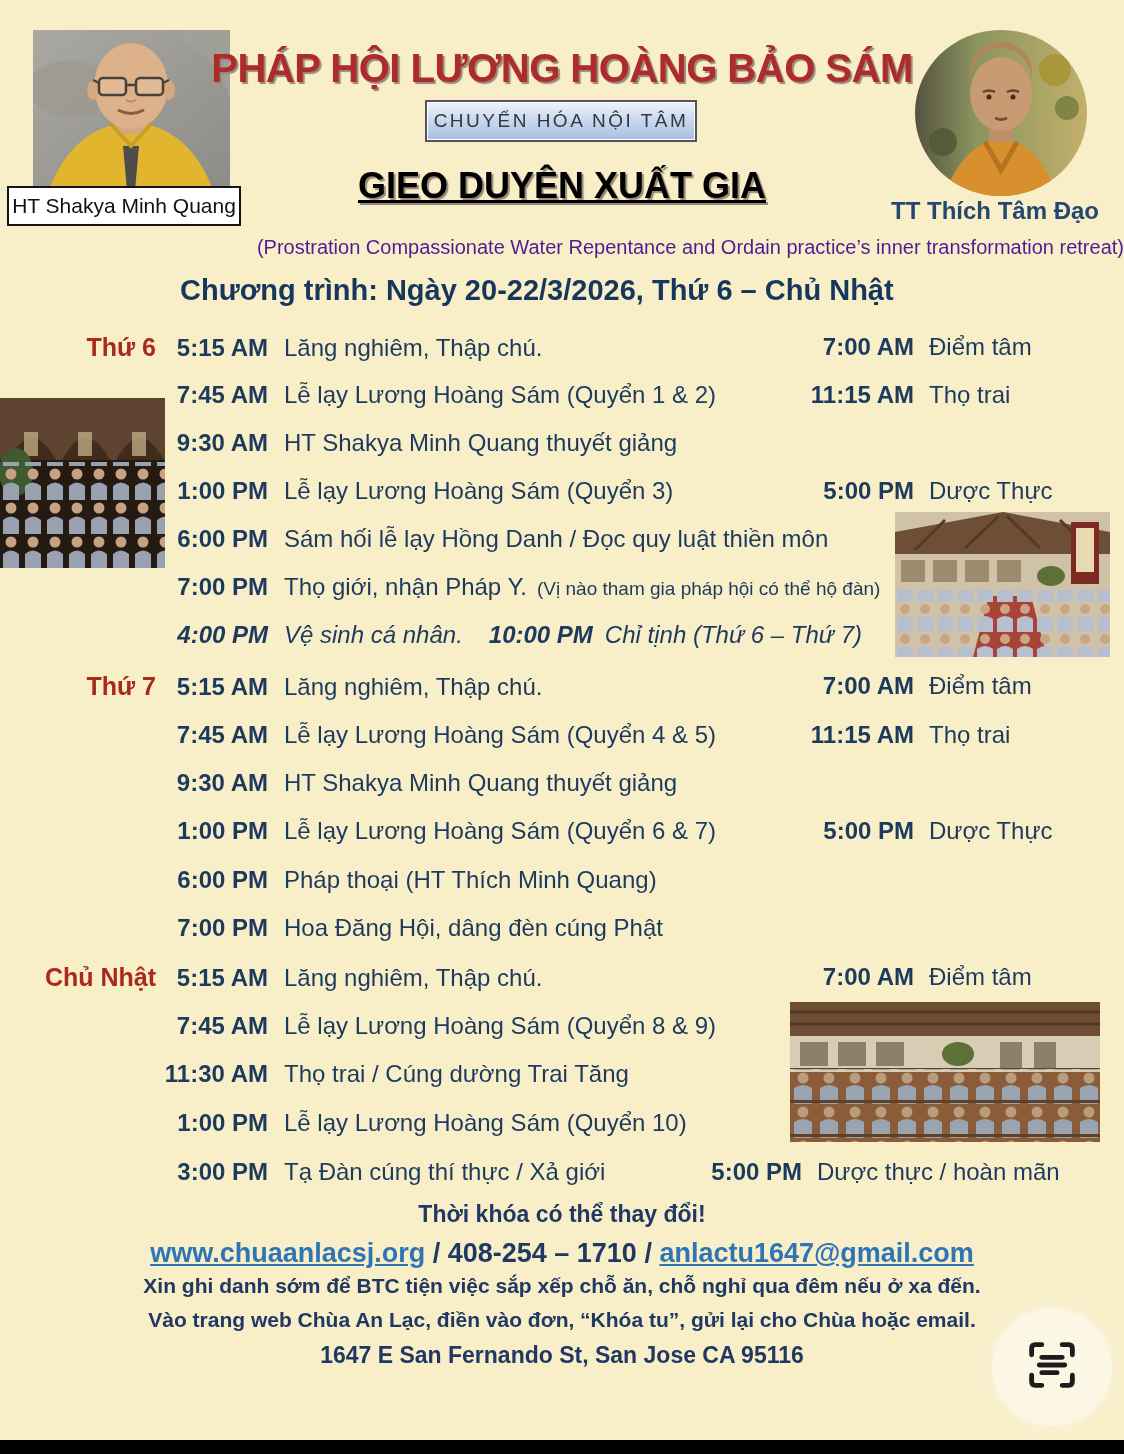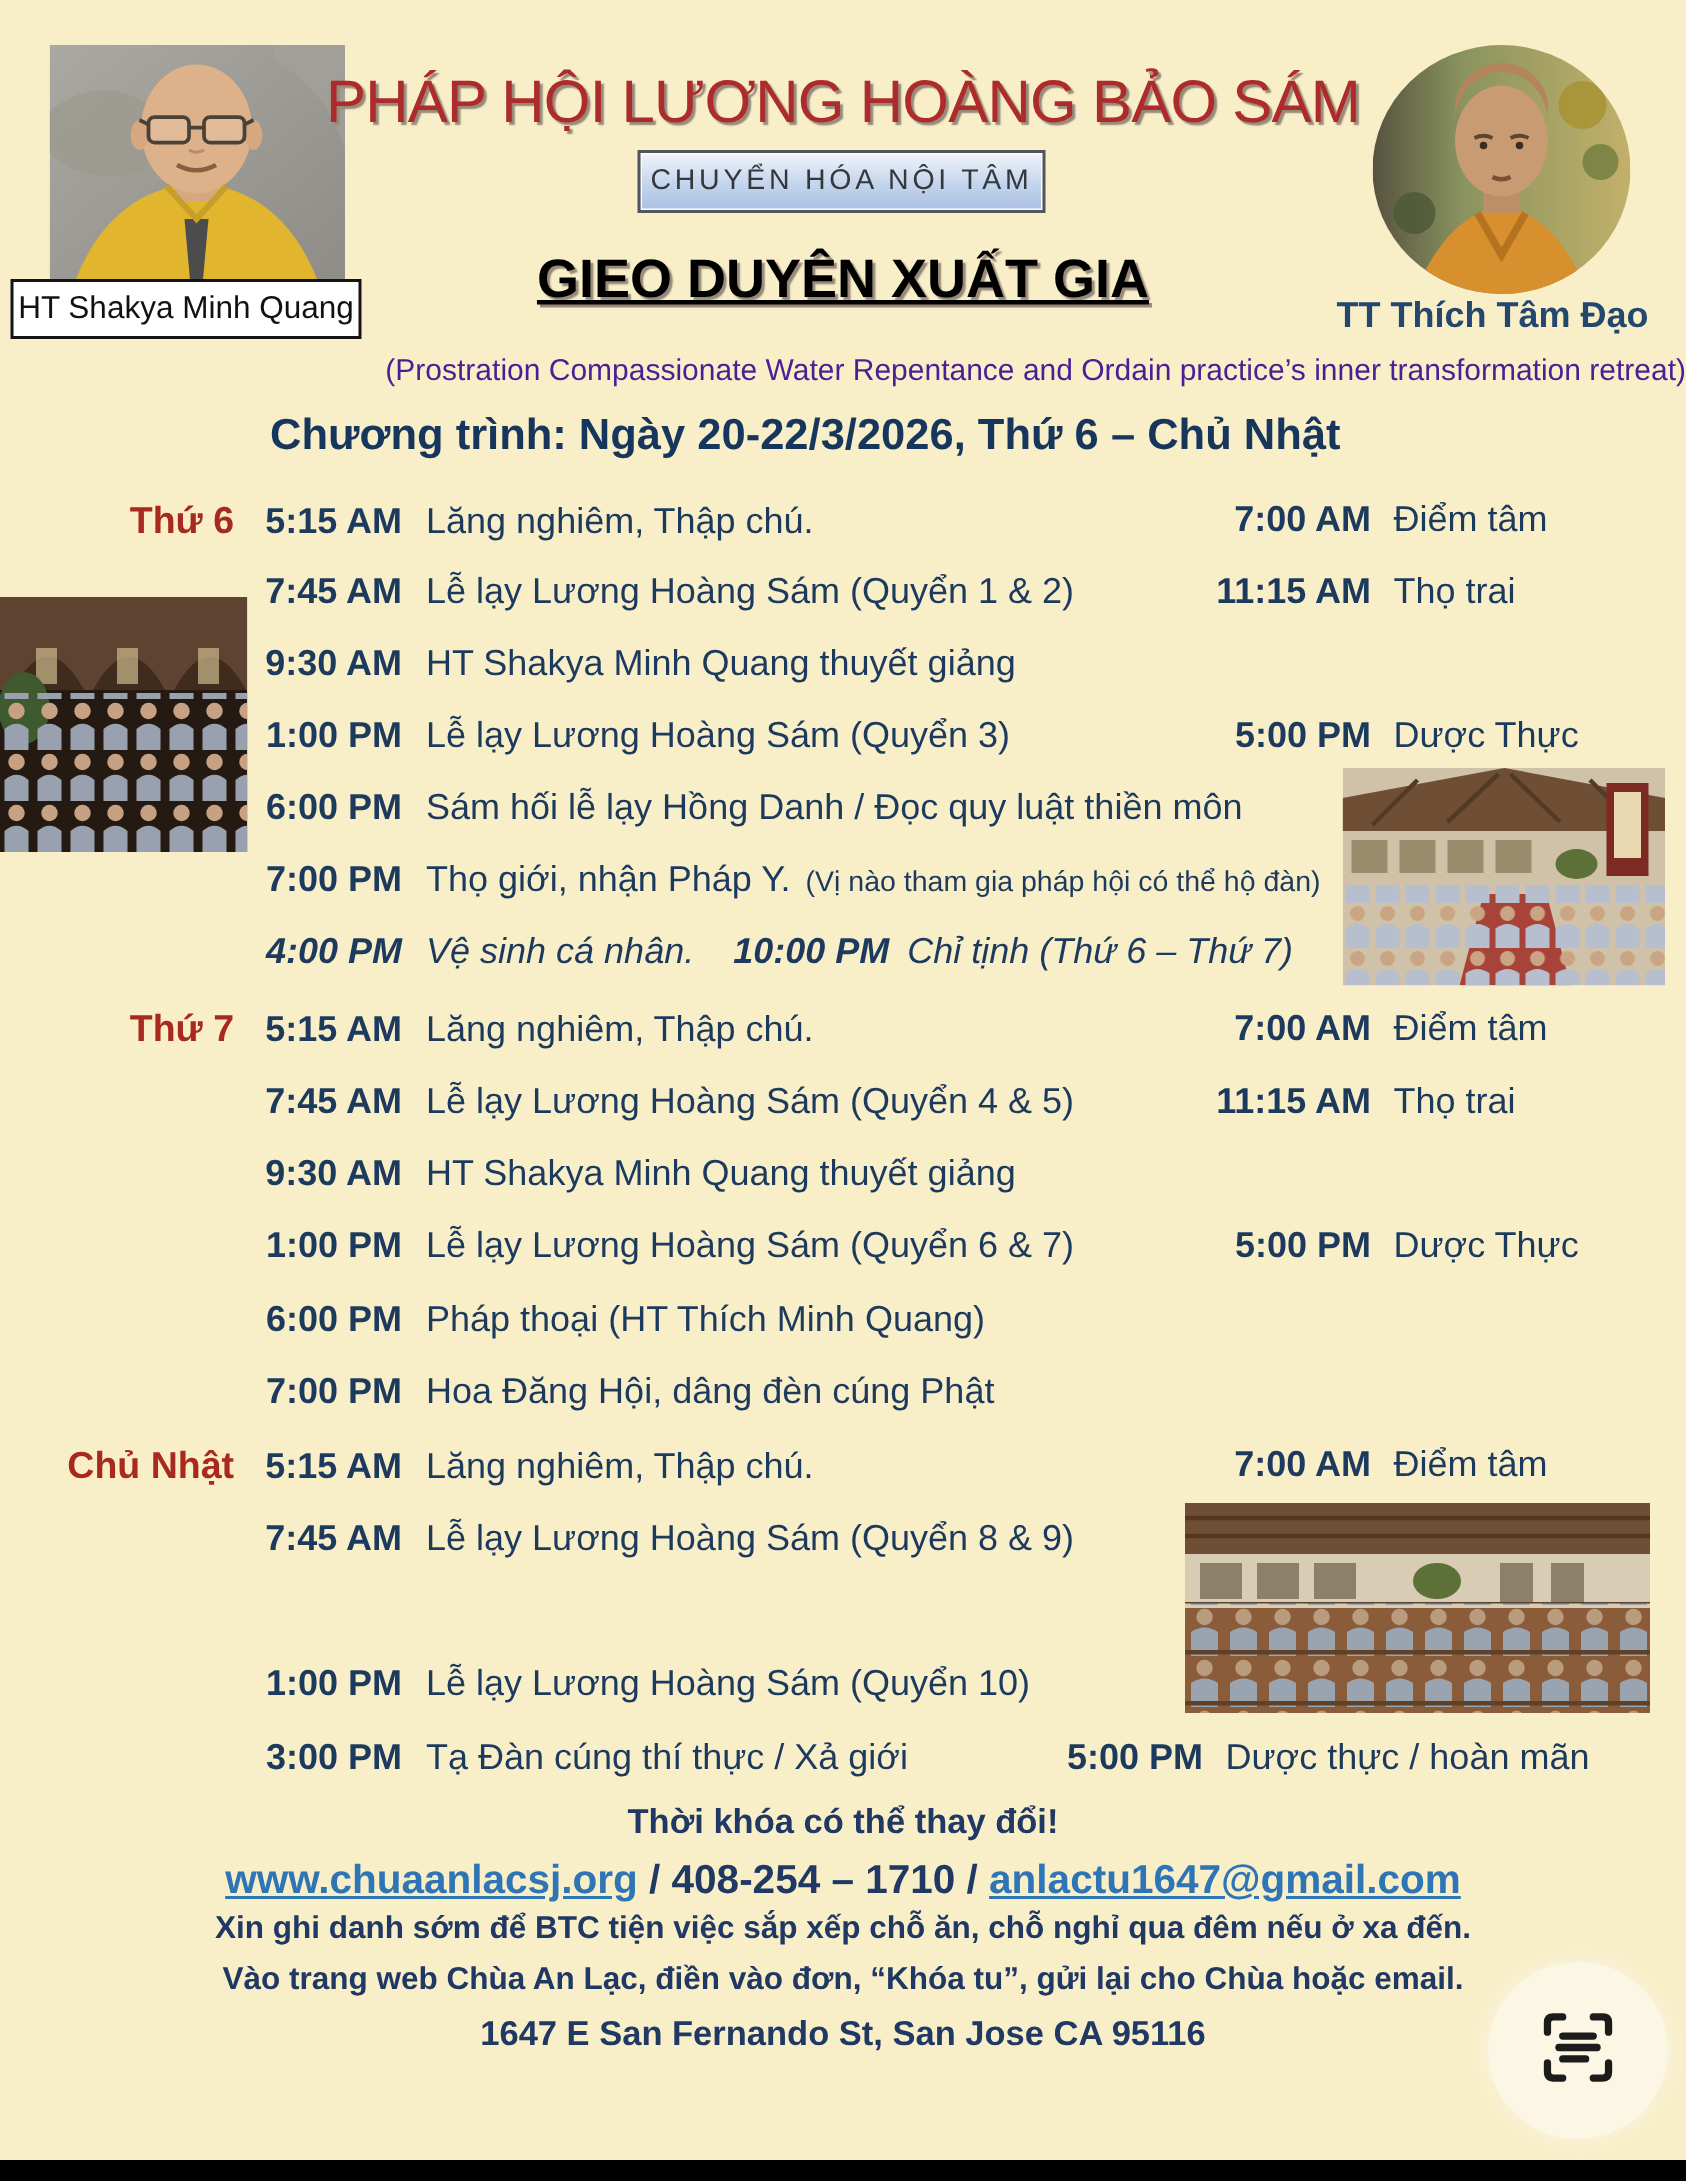--- a/index.html
+++ b/index.html
@@ -18,21 +18,21 @@
     background:#fff; border:2px solid #141414; color:#111;
     font-size:21px; line-height:36px; text-align:center;
   }
   .p-right{left:915px; top:30px; width:172px; height:166px; border-radius:50%;}
   .cap-right{
     position:absolute; left:870px; top:197px; width:250px;
     text-align:center; font-size:24px; font-weight:bold; color:#24476f;
   }
   .title1{
     position:absolute; top:46px; left:0; width:100%; text-align:center;
-    font-size:40px; font-weight:normal; color:#ad2b2b; letter-spacing:-0.5px;
+    font-size:40px; font-weight:bold; color:#ad2b2b; letter-spacing:-0.5px;
     text-shadow:2px 2px 1px #97897b;
   }
   .badge{
     position:absolute; left:425px; top:100px; width:268px; height:38px;
     background:linear-gradient(#f0f4fb,#c4d4ec 55%,#a9bfe2);
     border:2px solid #50555e; box-shadow:inset 0 0 0 1px #fdfdfd;
     color:#33383d; font-size:19px; letter-spacing:2.5px;
     text-align:center; line-height:38px;
   }
   .title2{
@@ -256,20 +256,25 @@
     <span class="rcell">
         <span class="rtime">7:00 AM</span>
         <span class="ract">Điểm tâm</span>
       </span>
   </div>
   <div class="row" style="top:1012px">
     <span class="day"></span>
     <span class="ltime">7:45 AM</span>
     <span class="lact">Lễ lạy Lương Hoàng Sám (Quyển 8 &amp; 9)</span>
   </div>
+  <div class="row" style="top:1060px">
+    <span class="day"></span>
+    <span class="ltime">11:30 AM</span>
+    <span class="lact">Thọ trai / Cúng dường Trai Tăng</span>
+  </div>
   <div class="row" style="top:1109px">
     <span class="day"></span>
     <span class="ltime">1:00 PM</span>
     <span class="lact">Lễ lạy Lương Hoàng Sám (Quyển 10)</span>
   </div>
   <div class="row" style="top:1158px">
     <span class="day"></span>
     <span class="ltime">3:00 PM</span>
     <span class="lact">Tạ Đàn cúng thí thực / Xả giới</span>
     <span class="rcell wide">

